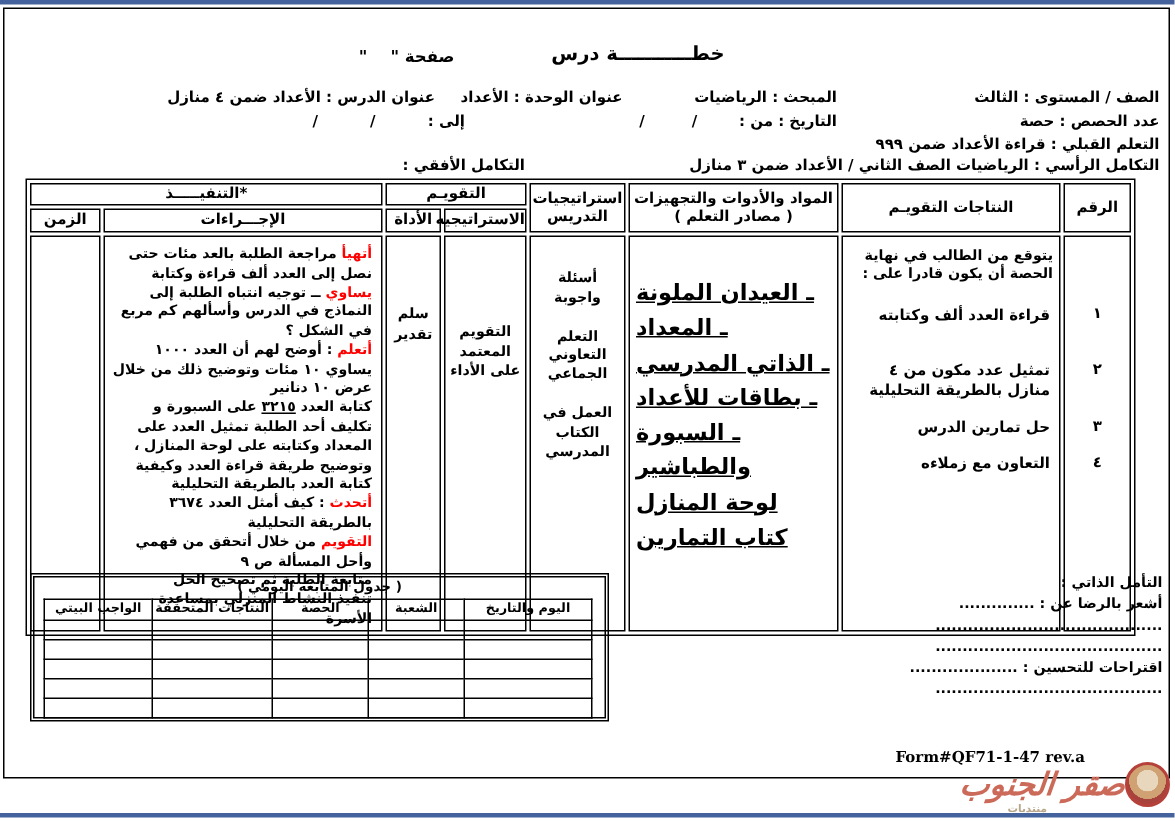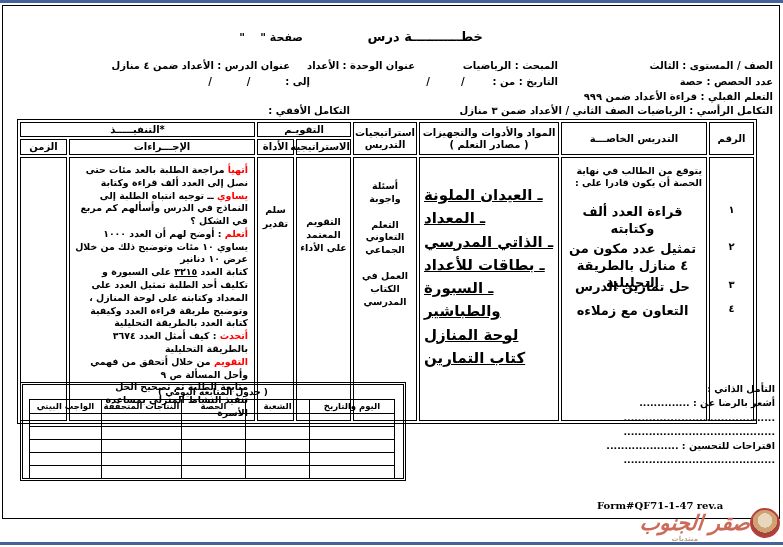--- a/index.html
+++ b/index.html
@@ -24,21 +24,21 @@
   }
   .main-table th,.main-table td{border:1px solid #000;padding:0;vertical-align:top;}
   .main-table th{font-size:10px;text-align:center;vertical-align:middle;line-height:1.15;}
   .hdr-r1{height:15px;}
   .hdr-r2{height:16px;}
   .body-row{height:216px;}
   .cell-rel{position:relative;}
   .abs{position:absolute;}
   .num-cell div{position:absolute;left:0;right:0;text-align:center;font-size:10px;}
   .outcome-intro{top:7px;right:4px;left:3px;font-size:9.5px;text-align:right;line-height:1.3;}
-  .outcome-item{right:6px;left:3px;font-size:13px;text-align:center;line-height:1.3;}
+  .outcome-item{right:6px;left:3px;font-size:10px;text-align:right;line-height:1.3;}
   .materials-cell{padding:26px 4px 0 4px !important;font-size:15px;text-align:left;line-height:1.55;text-decoration:underline;}
   .strategies-cell{padding:22px 3px 0 3px !important;font-size:9.5px;text-align:center;line-height:1.35;}
   .strategies-cell .gap{margin-bottom:13px;}
   .evalstrat-cell{padding:58px 3px 0 3px !important;font-size:9.5px;text-align:center;line-height:1.35;}
   .evaltool-cell{padding:45px 2px 0 2px !important;font-size:9.5px;text-align:center;line-height:1.5;}
   .proc-cell{padding:6px 6px 0 4px !important;font-size:9.4px;text-align:right;line-height:1.36;}
   .proc-cell p{margin:0;}
   .kw{color:#ff0000;}
   .u{text-decoration:underline;}
   
@@ -92,21 +92,21 @@
       <col style="width:140px">
       <col style="width:64px">
     <col style="width:55px">
       <col style="width:37px">
       <col style="width:186px">
       <col style="width:47px">
   </colgroup>
   <tbody>
       <tr class="hdr-r1">
     <th rowspan="2">الرقم</th>
-    <th rowspan="2">التدريس الخاصـــة</th>
+    <th rowspan="2">النتاجات التقويـم</th>
     <th rowspan="2">
       <div>المواد والأدوات والتجهيزات</div>
       <div>( مصادر التعلم )</div>
     </th>
     <th rowspan="2">
       <div>استراتيجيات</div>
       <div>التدريس</div>
     </th>
     <th colspan="2">التقويـم</th>
     <th colspan="2">*التنفيـــــذ</th>

